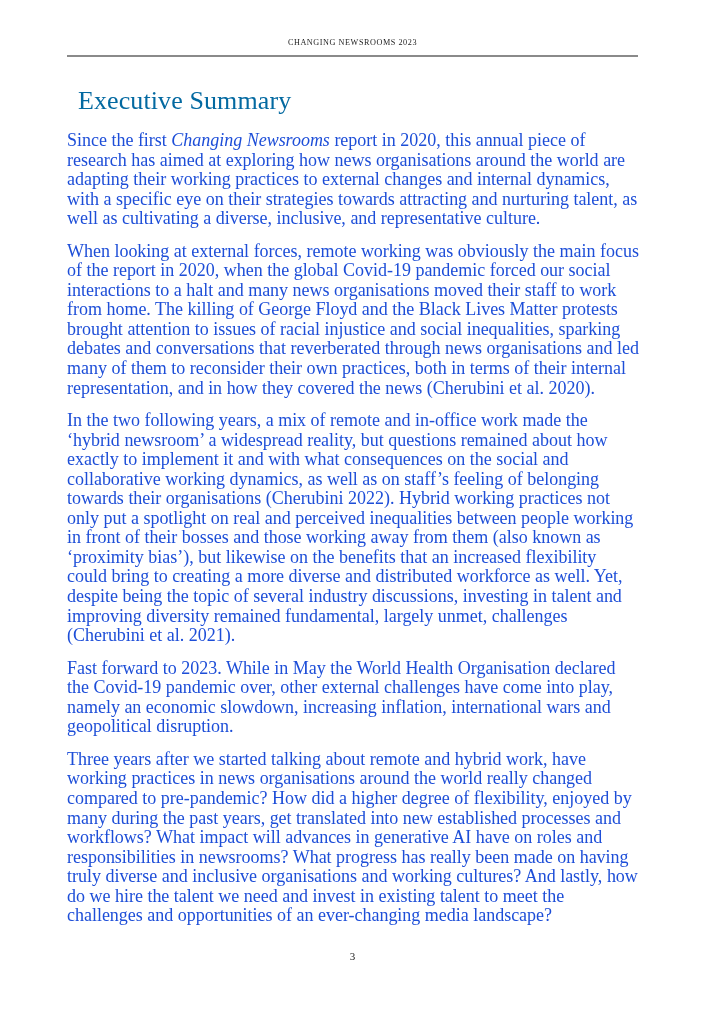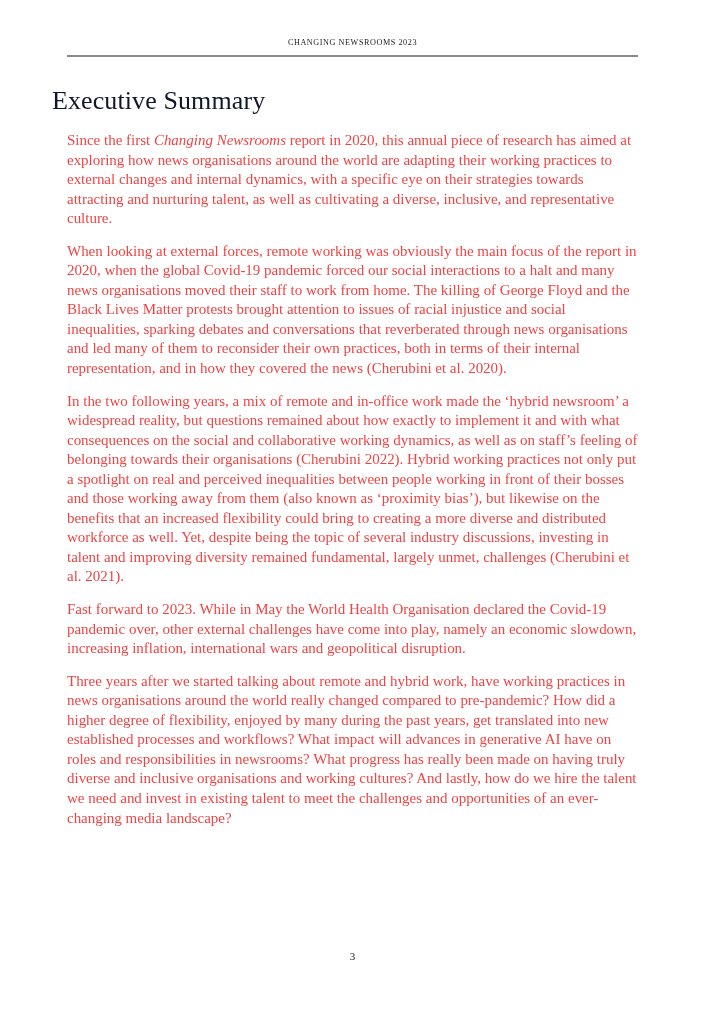--- a/index.html
+++ b/index.html
@@ -39,44 +39,44 @@
     left: 67px;
     width: 571px;
     height: 1.6px;
     background: #8a8a8a;
   }
 
   
   .page-title {
     position: absolute;
     top: 68px;
-    left: 52px;
+    left: 78px;
     font-size: 26px;
     font-weight: 400;
     line-height: 32px;
     letter-spacing: 0.1px;
-    color: #0f172a;
+    color: #0369a1;
     font-family: "Liberation Serif", "DejaVu Serif", serif;
     white-space: nowrap;
   }
 
   
   .body-col {
     position: absolute;
     top: 131px;
     left: 67px;
     width: 572px;
   }
 
   .para {
     margin: 0 0 13px 0;
-    font-size: 15px;
+    font-size: 18px;
     line-height: 19.55px;
     text-align: left;
-    color: #ef4444;
+    color: #1d4ed8;
     letter-spacing: -0.02px;
     word-spacing: 0.05px;
   }
 
   .para:last-child {
     margin-bottom: 0;
   }
 
   .para em, .ital {
     font-style: italic;

